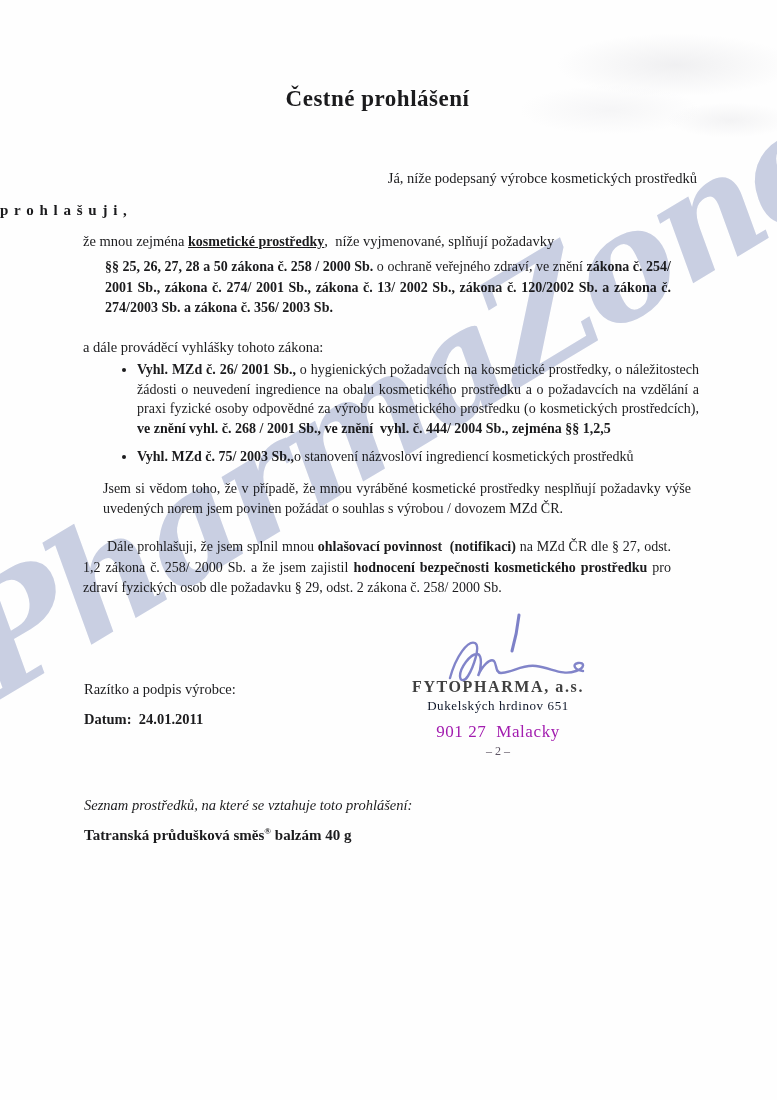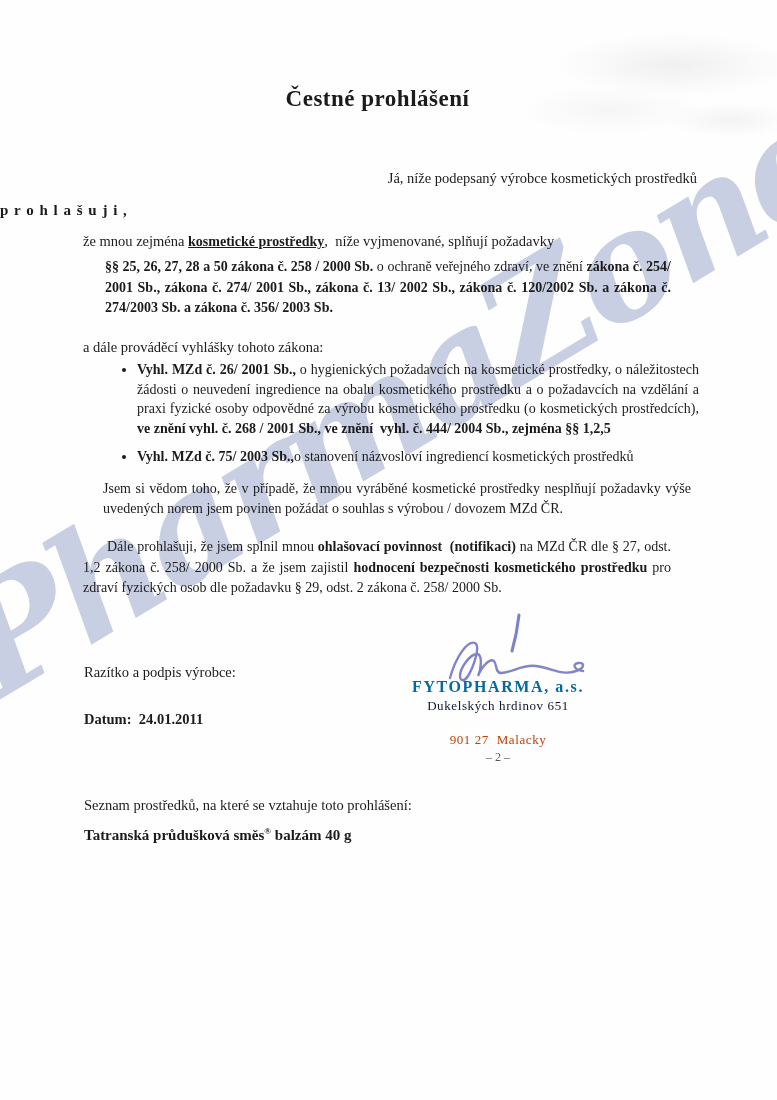--- a/index.html
+++ b/index.html
@@ -33,31 +33,31 @@
   .law{top:257px;left:105px;width:566px;font-size:14px;font-weight:bold;
        line-height:20.5px;text-align:justify;}
   .law .normal{font-weight:normal;}
   .bylaws{top:339px;left:83px;font-size:14.5px;}
   .bullets{top:358px;left:110px;width:562px;margin:2px;padding-left:25px;
            font-size:14px;line-height:19.5px;text-align:justify;}
   .bullets li{margin-bottom:9px;}
   .aware{top:479px;left:83px;width:588px;font-size:14px;line-height:20px;text-align:justify;margin-left:20px;}
   .further{top:537px;left:83px;width:588px;font-size:14px;line-height:20.5px;
            text-align:justify;text-indent:24px;}
-  .stamp-label{top:664px;left:84px;font-size:14.5px;}
+  .stamp-label{top:681px;left:84px;font-size:14.5px;}
   .date-line{top:711px;left:84px;font-size:14.5px;font-weight:bold;}
   
   .stamp{top:678px;left:393px;width:210px;text-align:center;}
-  .stamp-company{font-size:16px;font-weight:bold;letter-spacing:1.6px;color:#0369a1;}
+  .stamp-company{font-size:16px;font-weight:bold;letter-spacing:1.6px;color:#404040;}
   .stamp-address{font-size:13px;letter-spacing:.6px;color:#0f172a;margin-top:2px;}
-  .stamp-city{font-size:13px;letter-spacing:.6px;color:#c2410c;margin-top:18px;}
+  .stamp-city{font-size:17px;letter-spacing:.6px;color:#a21caf;margin-top:8px;}
   .stamp-page{font-size:12px;color:#5c5362;margin-top:2px;}
   .signature-svg{top:610px;left:438px;width:172px;height:78px;z-index:2;}
   
-  .products-heading{top:797px;left:84px;font-size:14.5px;}
+  .products-heading{top:797px;left:84px;font-size:14.5px;font-style:italic;}
   .product-line{top:826px;left:84px;font-size:15px;font-weight:bold;}
   .product-line sup{font-size:9px;}
 </style>
 </head>
 <body>
 
 <div class="page">
 
   <div class="watermark">PharmaZone s.r.o.</div>
   <div class="noise"></div>

